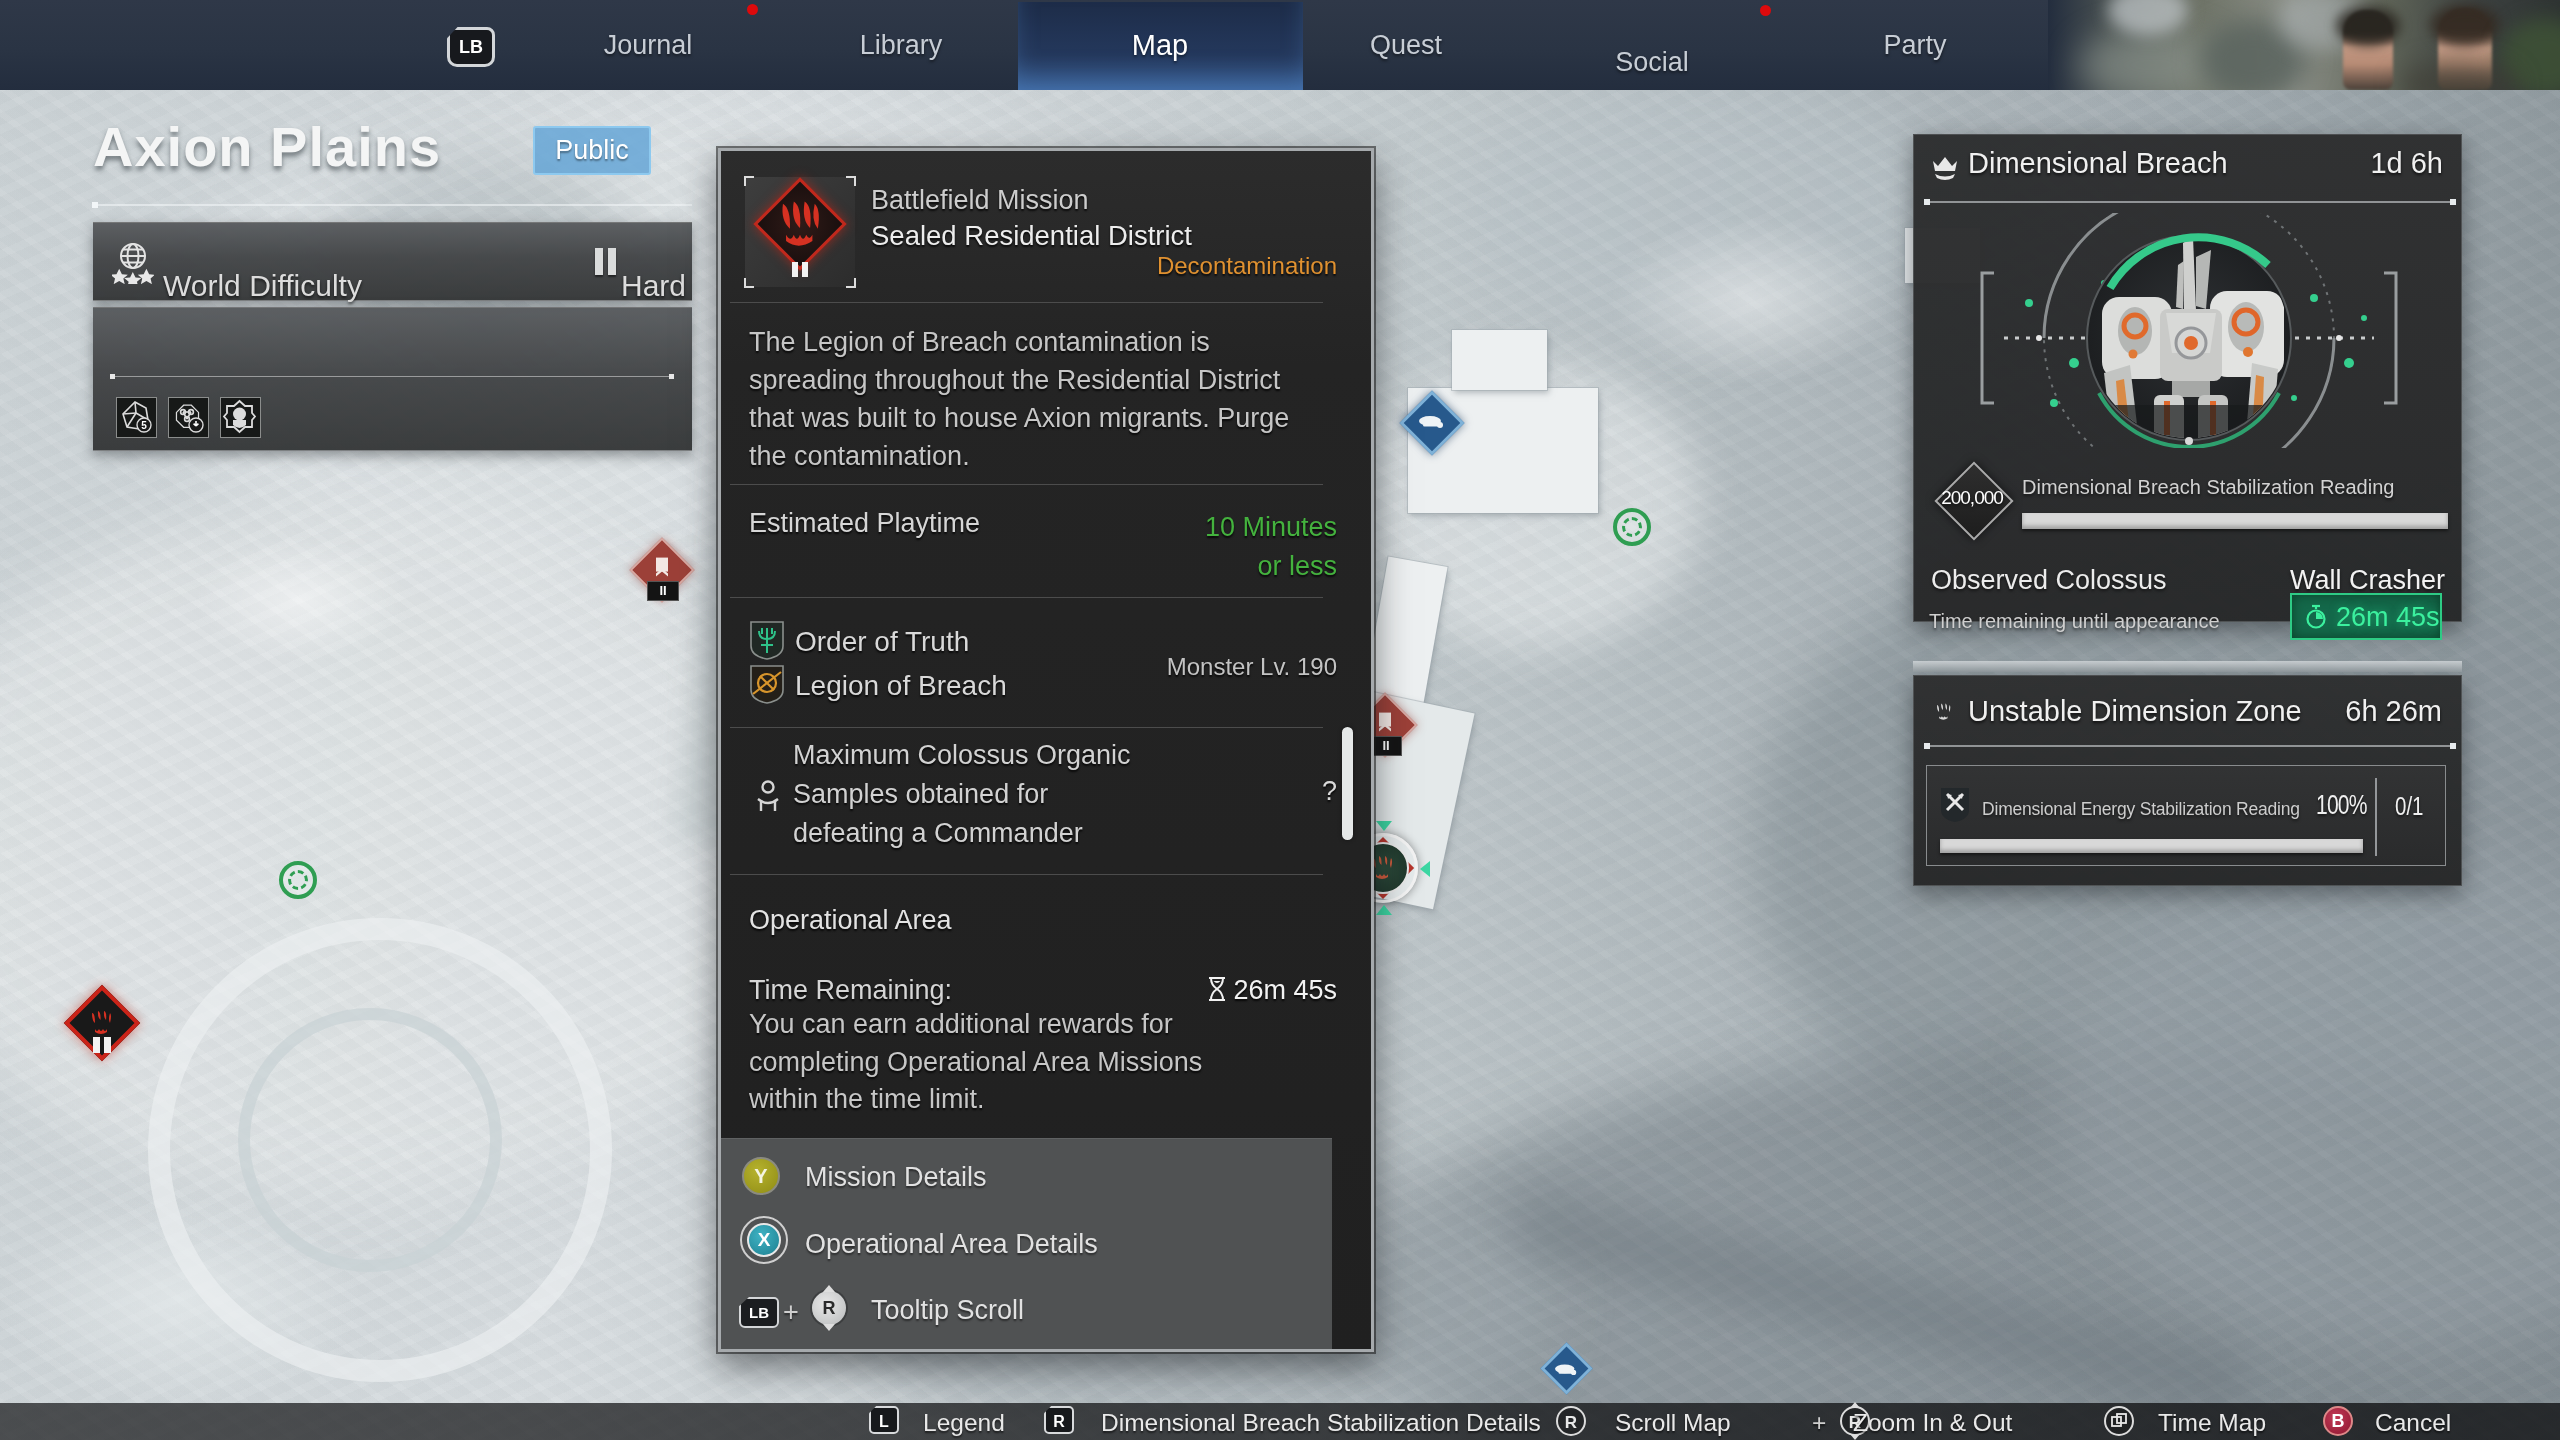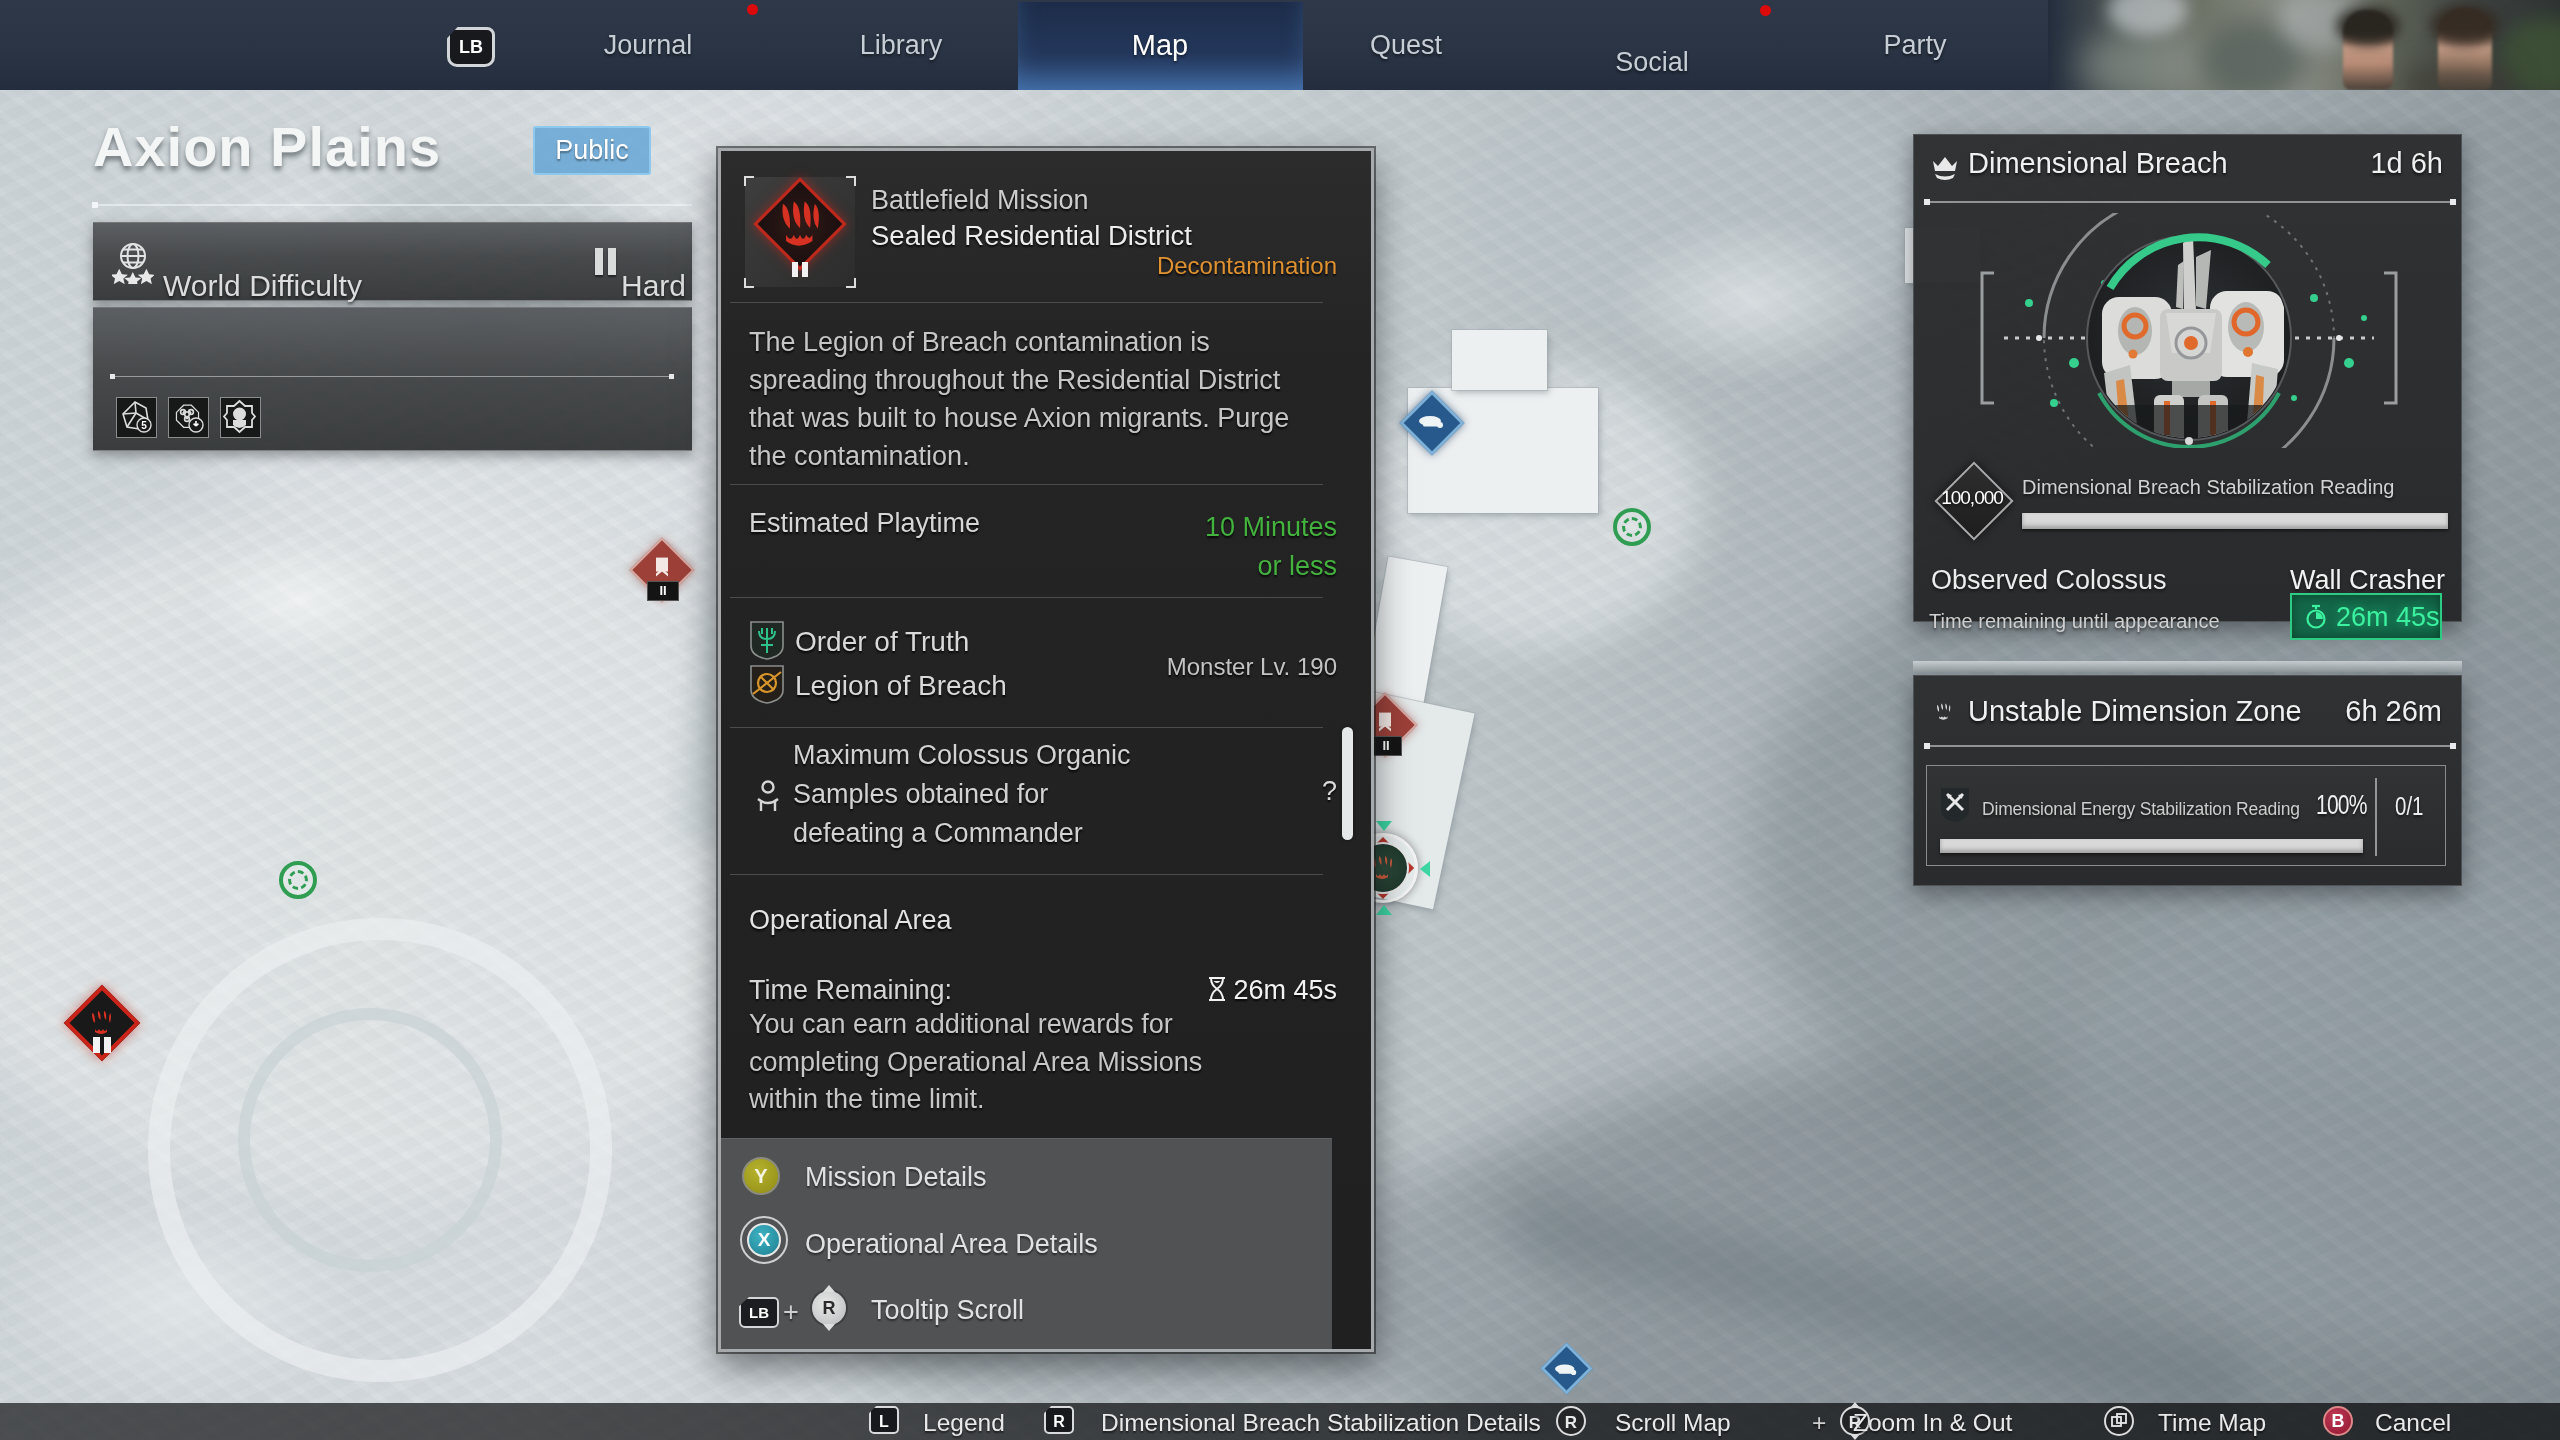--- a/index.html
+++ b/index.html
@@ -435,21 +435,21 @@
       <polygon points="200,225 250,240 250,260 195,252" fill="#b8bab8"></polygon>
       <polygon points="312,225 264,240 264,260 318,252" fill="#bfc1bf"></polygon>
       <rect x="150" y="192" width="212" height="44" fill="rgba(24,26,28,.72)"></rect>
     </g>
     <path d="M176 75 a102 102 0 0 1 158 -23" fill="none" stroke="#35c98a" stroke-width="8"></path>
     <path d="M165 180 a102 102 0 0 0 180 0" fill="none" stroke="#2ea06e" stroke-width="4"></path>
     <circle cx="255" cy="228" r="4" fill="#d8d8d8"></circle>
   </svg>
 
   <div id="reading-diamond" style="left:32px;top:338px;"></div>
-  <span class="abs ts" style="left:25px;top:352px;width:66px;text-align:center;font-size:19px;color:#fff;letter-spacing:-1px;">100,000</span>
+  <span class="abs ts" style="left:25px;top:352px;width:66px;text-align:center;font-size:19px;color:#fff;letter-spacing:-1px;">200,000</span>
   <span class="abs ts" style="left:108px;top:341px;font-size:20px;color:#d2d2d2;">Dimensional Breach Stabilization Reading</span>
   <div class="pbar" style="left:108px;top:378px;width:426px;height:16px;"></div>
   <span class="abs ts" style="left:17px;top:430px;font-size:27px;color:#ececec;">Observed Colossus</span>
   <span class="abs ts" style="right:16px;top:430px;font-size:27px;color:#f2f2f2;">Wall Crasher</span>
   <span class="abs ts" style="left:15px;top:475px;font-size:20px;color:#cfcfcf;">Time remaining until appearance</span>
 </div>
 <div id="time-badge">
   <svg width="24" height="26" viewBox="0 0 24 26" style="position:absolute;left:12px;top:9px;">
       <g stroke="#3bf09e" stroke-width="2.2" fill="none">
         <circle cx="12" cy="15" r="8.5"></circle>

